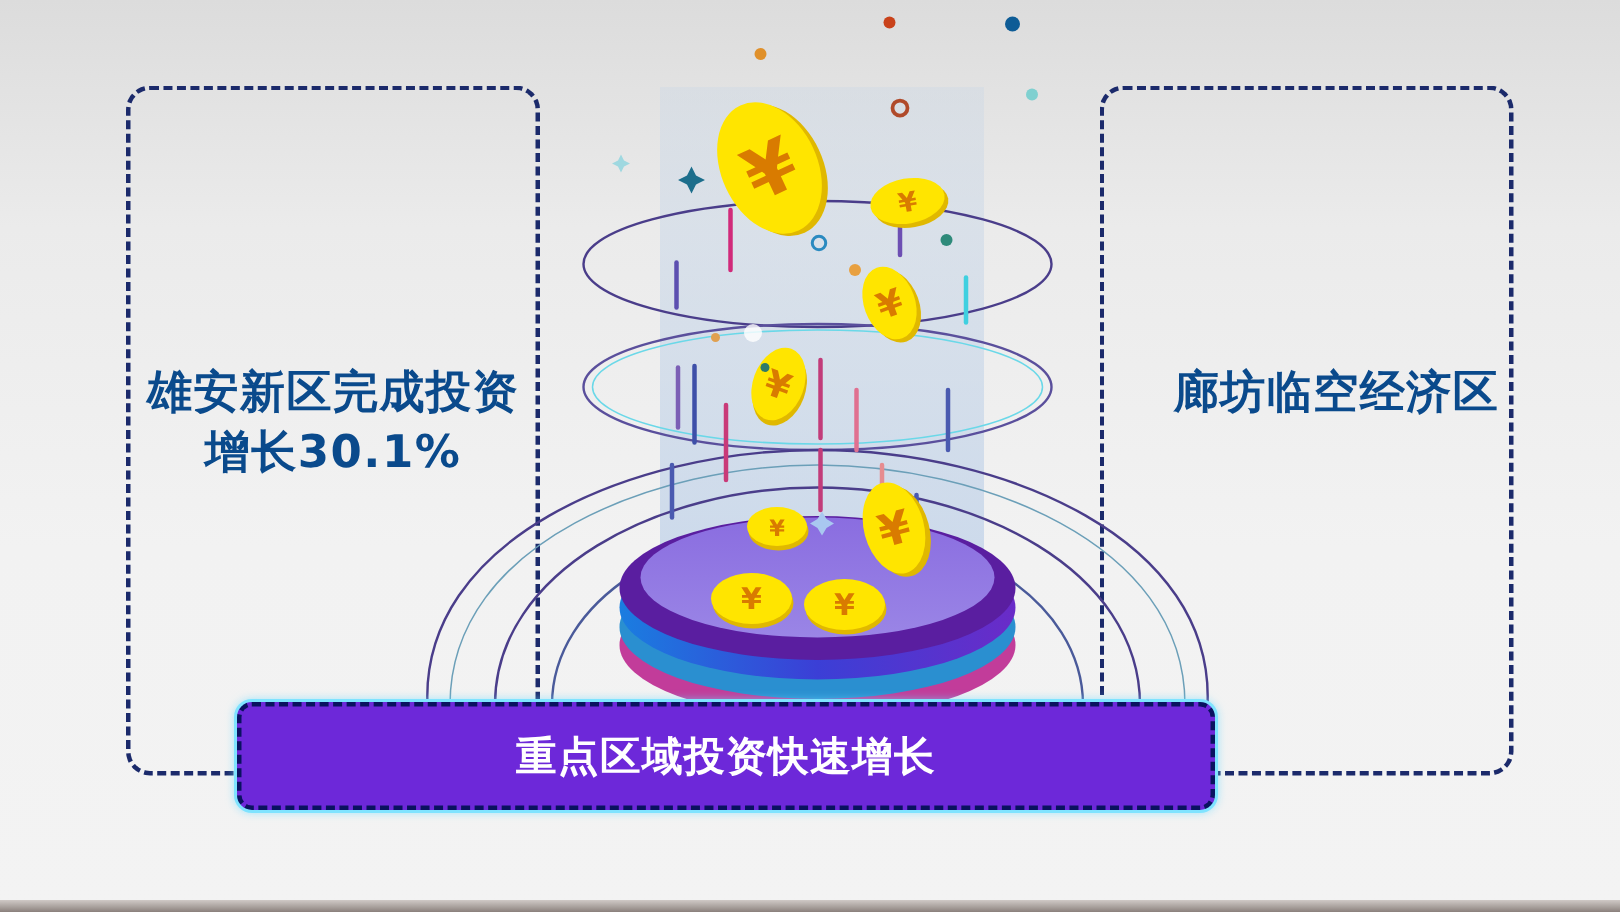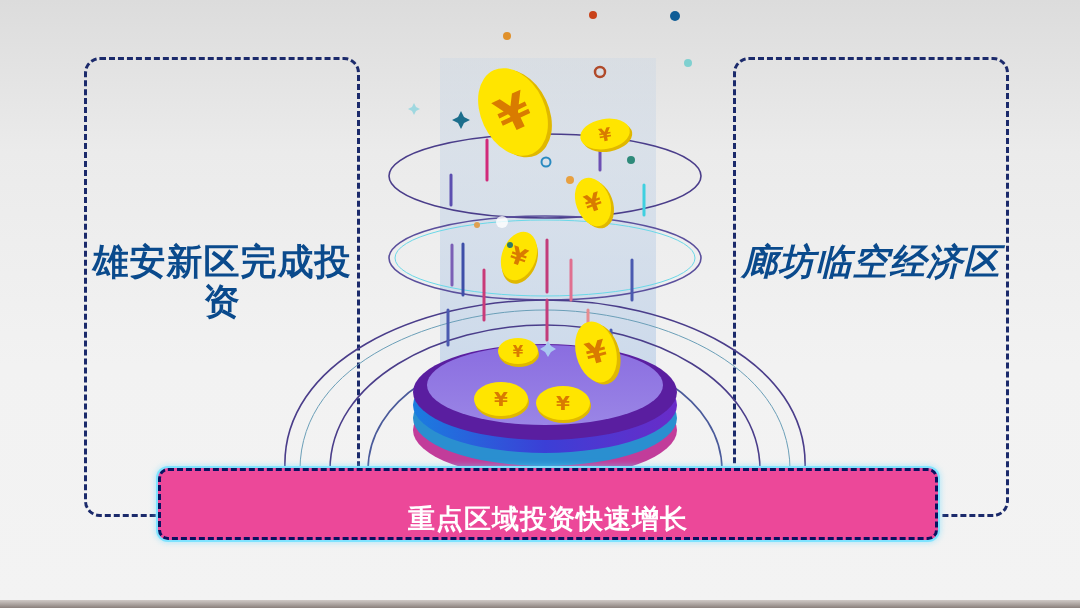--- a/index.html
+++ b/index.html
@@ -13,51 +13,52 @@
     background: linear-gradient(180deg, #cfc9c6 0%, #a79f9b 60%, #8a807c 100%);
   }
   .side-box {
     position:absolute; border:3px dashed #1b2a6b; border-radius:16px;
     box-sizing:border-box;
   }
   #box-left { left:84px; top:57px; width:276px; height:460px; }
   #box-right { left:733px; top:57px; width:276px; height:460px; }
   .side-text {
     position:absolute; width:276px; text-align:center;
-    color:#0a4a8c; font-weight:bold; font-size:36px; line-height:40px;
+    color:#0a4a8c; font-weight:bold; font-size:30px; line-height:40px;
     letter-spacing:1px;
   }
   #text-left { left:84px; top:242px; }
-  #text-right { left:733px; top:242px;font-style:italic; }
+  #text-right { left:753px; top:242px; }
   .illustration { position:absolute; left:0; top:0; width:1080px; height:608px; }
   .banner {
-    position:absolute; left:158px; top:468px; width:780px; height:72px;
-    background:#ec4899; border:3px dashed #0a1260; border-radius:10px;
+    position:absolute; left:158px; top:468px; width:652px; height:72px;
+    background:#6d28d9; border:3px dashed #0a1260; border-radius:10px;
     box-sizing:border-box;
     box-shadow: 0 0 0 2px #7fe3ff, 0 0 6px 2px rgba(110,220,255,0.6);
-    display:flex; align-items:flex-end; justify-content:center;
+    display:flex; align-items:center; justify-content:center;
   }
   .banner-text {
     color:#ffffff; font-weight:bold; font-size:27px; letter-spacing:1px;
   }
   .watermark {
     position:absolute; left:0; top:-10px; font-size:22px; color:#8f8f8f; opacity:0.6;
     font-weight:bold;
   }
 </style>
 </head>
 <body>
 
 <div class="watermark"></div>
 
 <div class="side-box" id="box-left"></div>
 <div class="side-box" id="box-right"></div>
 
 <div class="side-text" id="text-left">
   <div>雄安新区完成投资</div>
+  <div>增长30.1%</div>
 </div>
 <div class="side-text" id="text-right">
   <div>廊坊临空经济区</div>
 </div>
 
 <svg class="illustration" viewBox="0 0 1080 608" xmlns="http://www.w3.org/2000/svg">
   <defs>
     <linearGradient id="beam" x1="0" y1="0" x2="0" y2="1">
       <stop offset="0" stop-color="#c8d6e6" stop-opacity="0.35"></stop>
       <stop offset="1" stop-color="#c3d4ea" stop-opacity="0.85"></stop>

